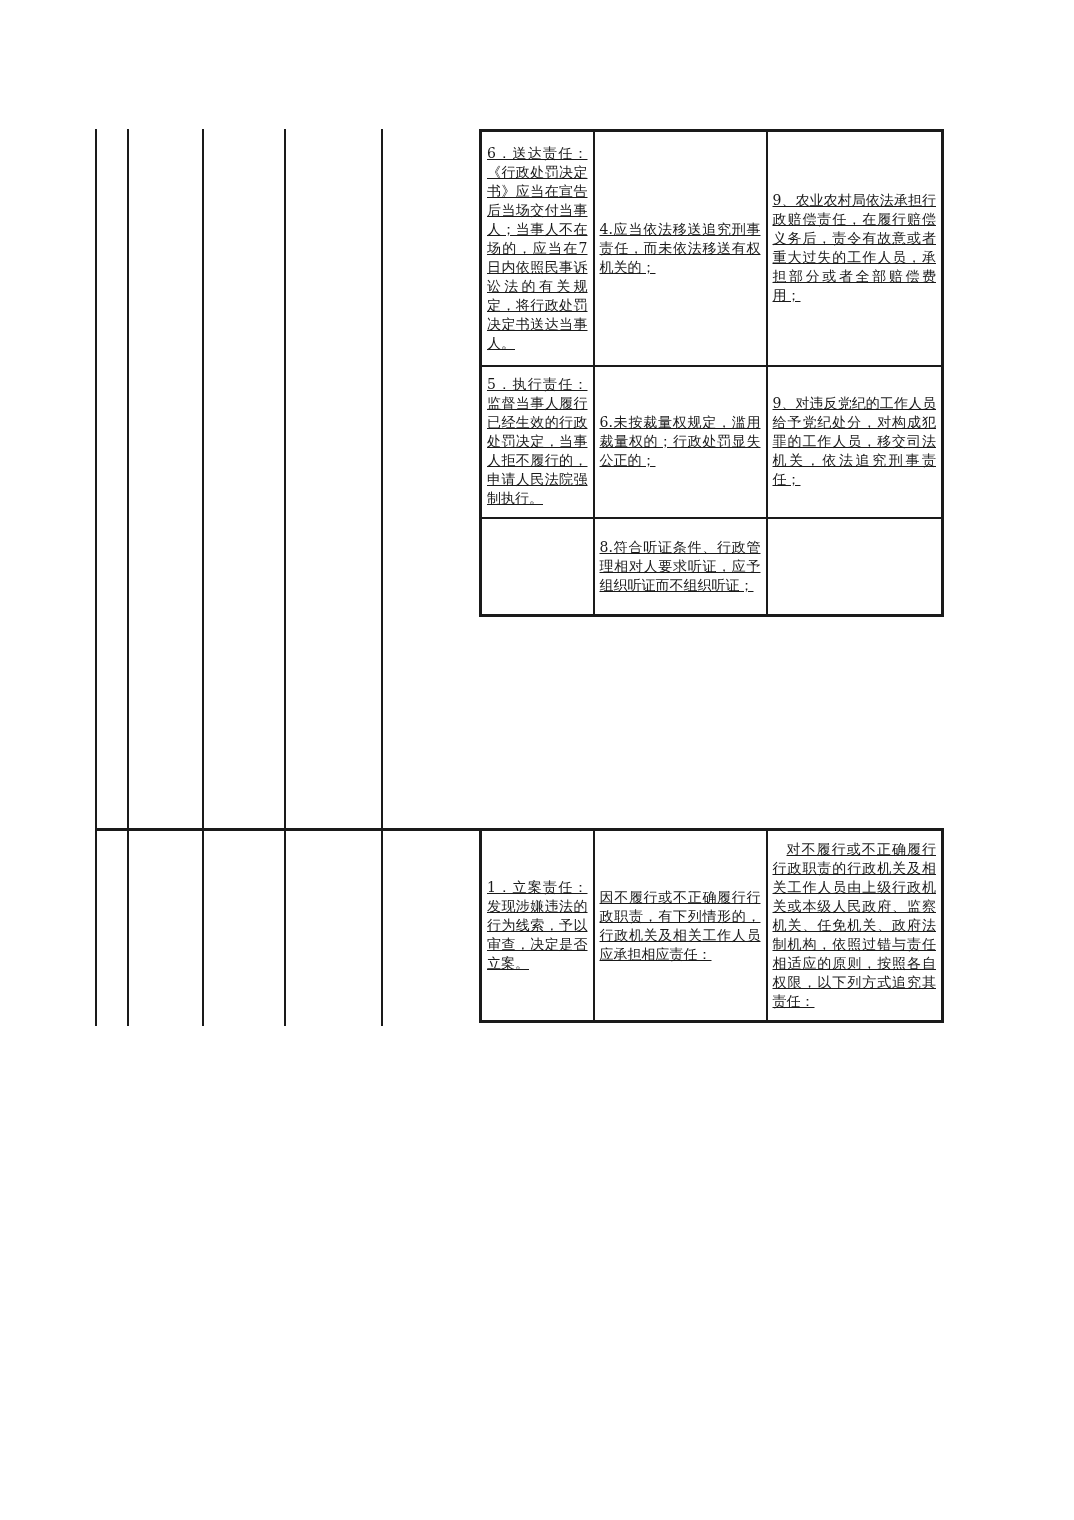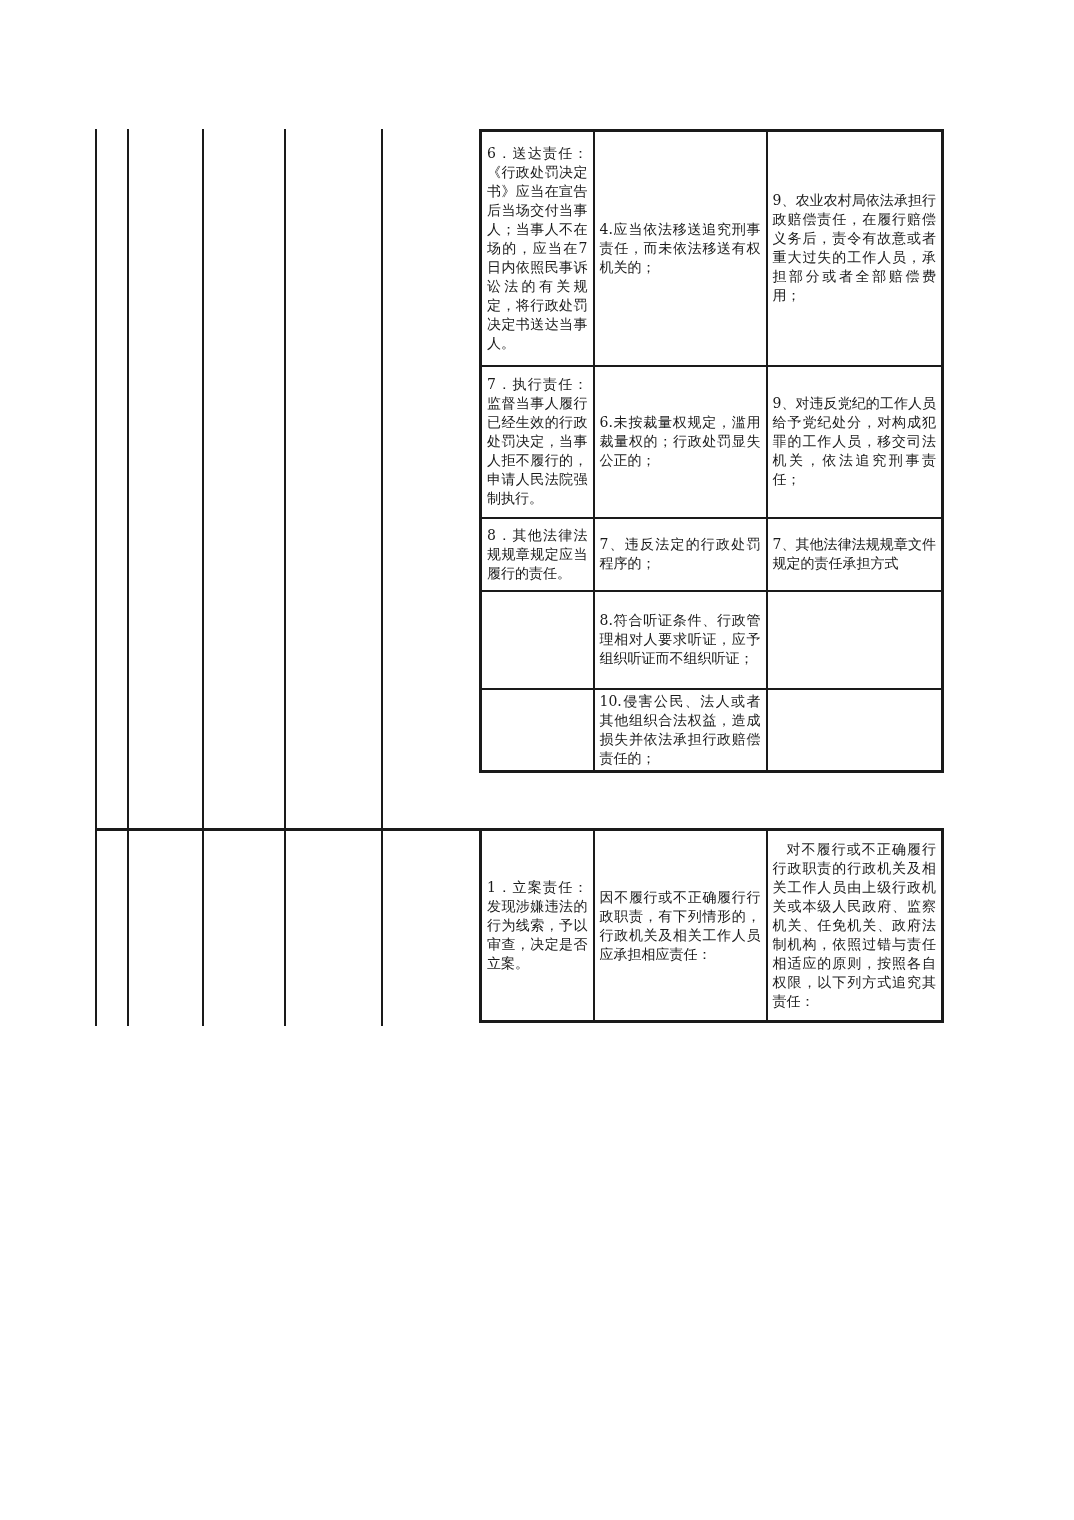--- a/index.html
+++ b/index.html
@@ -38,20 +38,21 @@
   table.grid td{
     border:2px solid #1a1a1a;
     vertical-align:middle;
     padding:2px 5px;
     font-size:14px;
     line-height:19px;
     text-align:justify;
     text-justify:inter-character;
     word-break:break-all;
     overflow:hidden;
+    text-decoration:underline;
   }
   table.upper{top:129px;}
   table.lower{top:828px;}
   col.c-duty{width:113px;}
   col.c-mis{width:173px;}
   col.c-acc{width:176px;}
   td.indent{text-indent:1em;margin-left:12px;}
 </style>
 </head>
 <body>
@@ -71,37 +72,27 @@
         <col class="c-mis">
         <col class="c-acc">
       </colgroup>
     <tbody>
       <tr style="height:235px">
         <td>6．送达责任：《行政处罚决定书》应当在宣告后当场交付当事人；当事人不在场的，应当在7日内依照民事诉讼法的有关规定，将行政处罚决定书送达当事人。</td>
         <td>4.应当依法移送追究刑事责任，而未依法移送有权机关的；</td>
         <td>9、农业农村局依法承担行政赔偿责任，在履行赔偿义务后，责令有故意或者重大过失的工作人员，承担部分或者全部赔偿费用；</td>
       </tr>
       <tr style="height:152px">
-        <td>7．执行责任：监督当事人履行已经生效的行政处罚决定，当事人拒不履行的，申请人民法院强制执行。</td>
+        <td>5．执行责任：监督当事人履行已经生效的行政处罚决定，当事人拒不履行的，申请人民法院强制执行。</td>
         <td>6.未按裁量权规定，滥用裁量权的；行政处罚显失公正的；</td>
         <td>9、对违反党纪的工作人员给予党纪处分，对构成犯罪的工作人员，移交司法机关，依法追究刑事责任；</td>
-      </tr>
-      <tr style="height:73px">
-        <td>8．其他法律法规规章规定应当履行的责任。</td>
-        <td>7、违反法定的行政处罚程序的；</td>
-        <td>7、其他法律法规规章文件规定的责任承担方式</td>
       </tr>
       <tr style="height:98px">
         <td></td>
         <td>8.符合听证条件、行政管理相对人要求听证，应予组织听证而不组织听证；</td>
-        <td></td>
-      </tr>
-      <tr style="height:73px">
-        <td></td>
-        <td>10.侵害公民、法人或者其他组织合法权益，造成损失并依法承担行政赔偿责任的；</td>
         <td></td>
       </tr>
     </tbody>
   </table>
 
   <table class="grid lower">
     <colgroup>
         <col class="c-duty">
         <col class="c-mis">
         <col class="c-acc">

